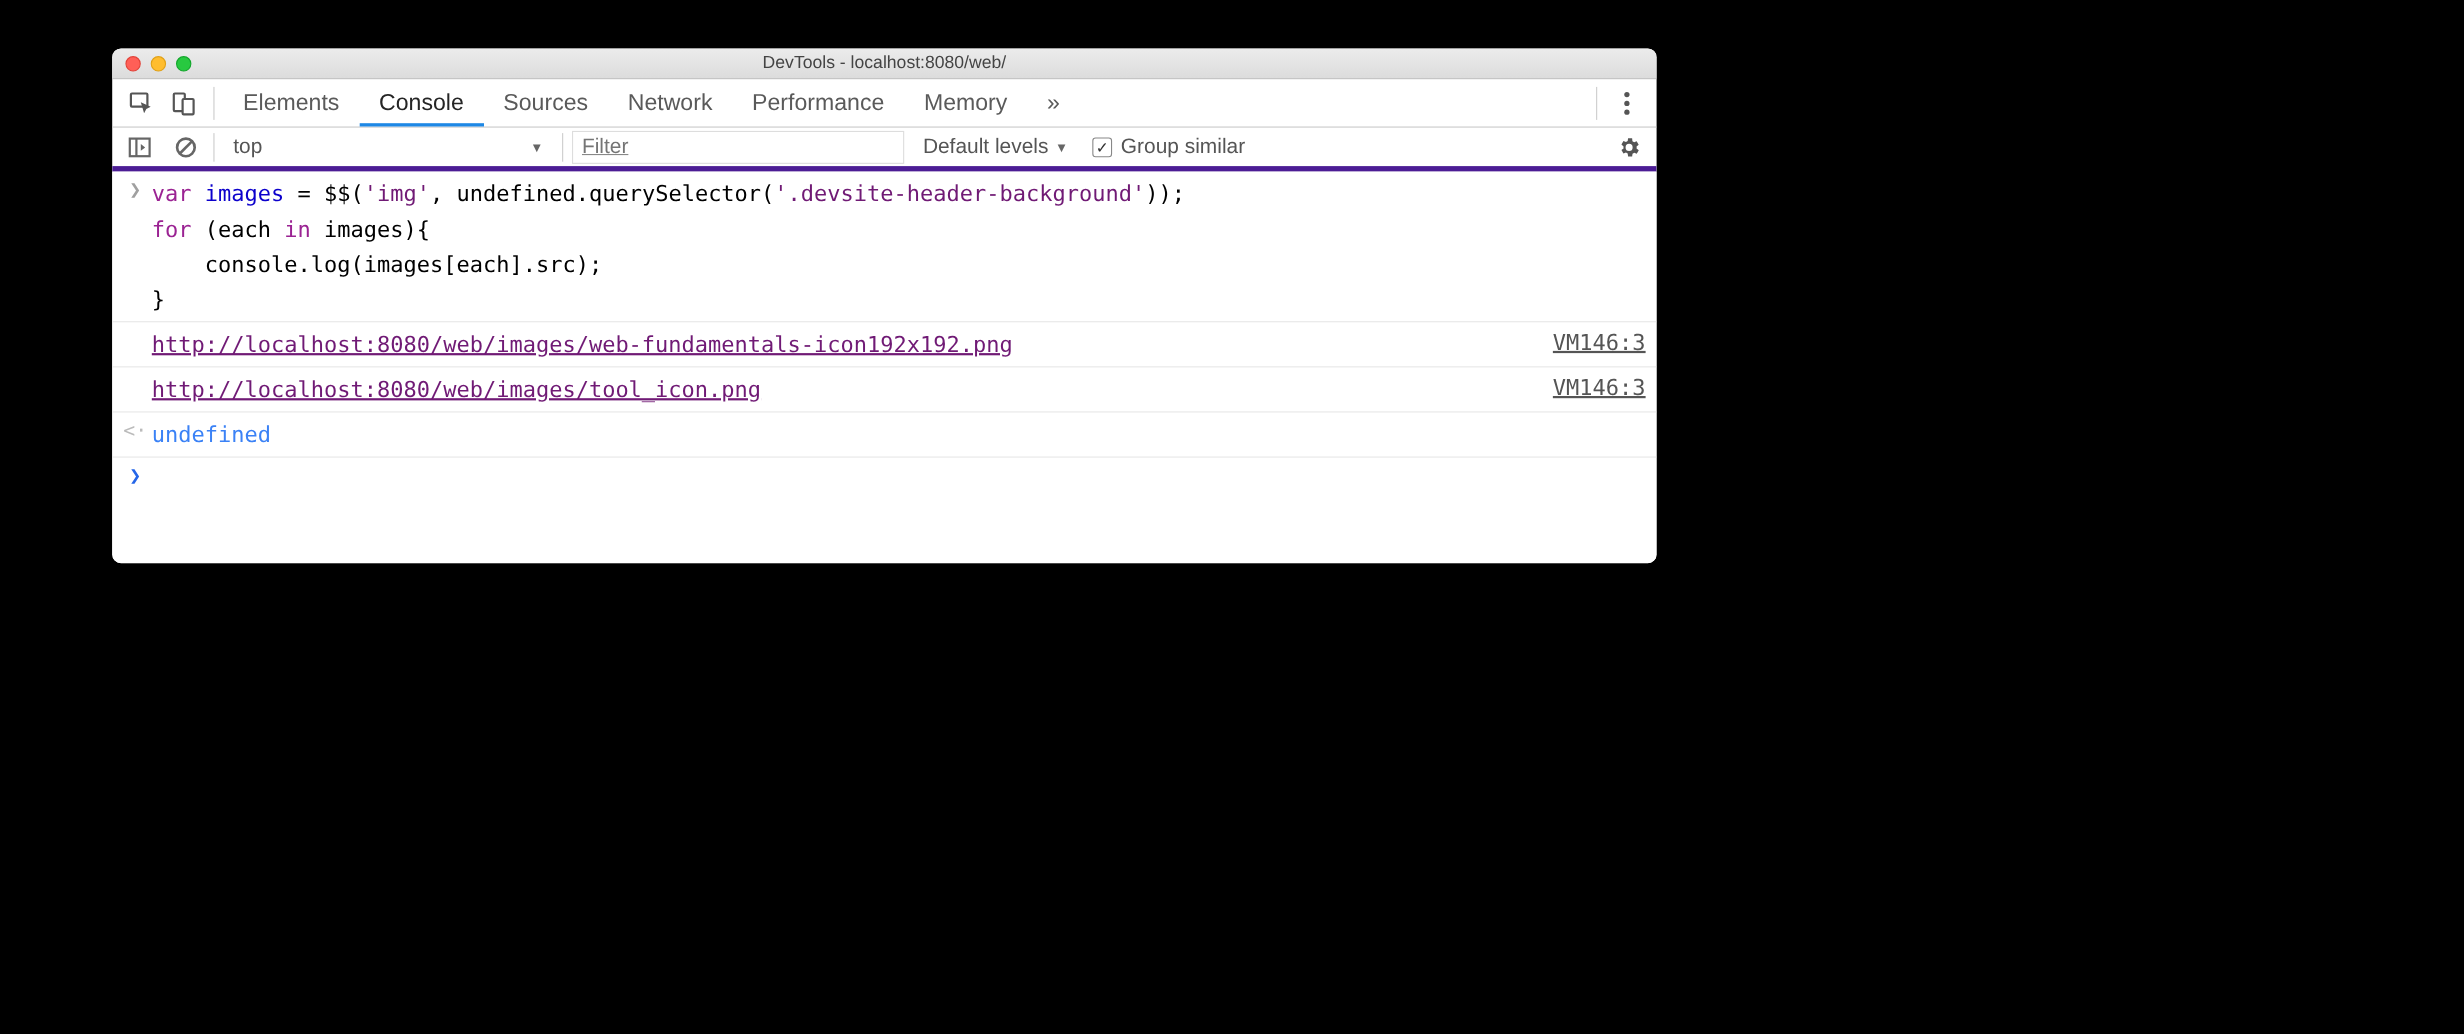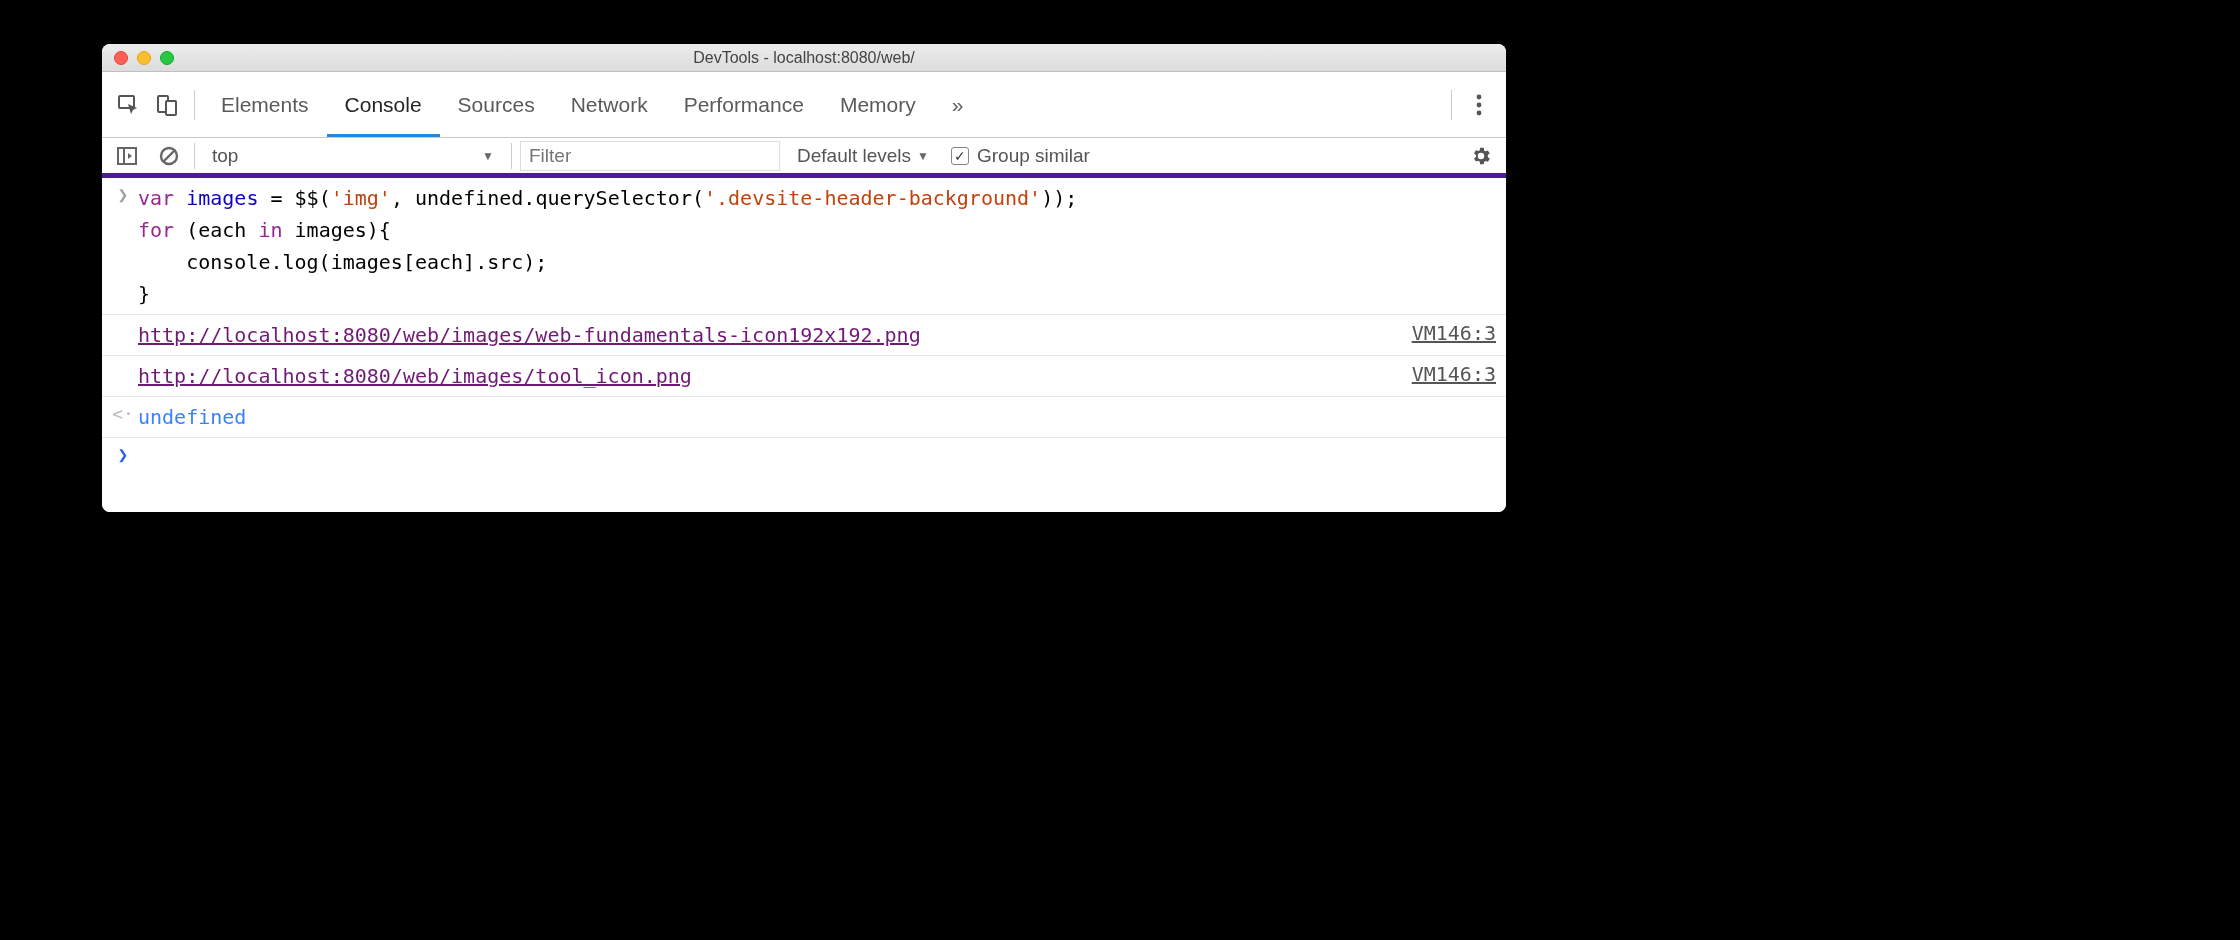--- a/index.html
+++ b/index.html
@@ -26,21 +26,21 @@
     flex: none;
   }
   .traffic { display: flex; gap: 9px; margin-left: 12px; }
   .traffic .dot { width: 14px; height: 14px; border-radius: 50%; }
   .dot.red { background:#ff5f57; border:1px solid #e24238; }
   .dot.yellow { background:#ffbd2e; border:1px solid #e1a116; }
   .dot.green { background:#28c940; border:1px solid #12a72b; }
   .titletext { position:absolute; left:0; right:0; text-align:center; font-size:16px; color:#444; pointer-events:none; }
   
   .tabbar {
-    height: 66px; flex:none;
+    height: 44px; flex:none;
     border-bottom: 1px solid #c9c9c9;
     display:flex; align-items:center;
     padding: 0 8px;
     color:#555; font-size:21px;
   }
   .tabbar .iconbtn { width:38px; height:38px; display:flex; align-items:center; justify-content:center; color:#555; }
   .tabbar .sep { width:1px; height:30px; background:#ccc; margin:0 8px; }
   .tabs { display:flex; align-items:stretch; height:100%; }
   .tab { padding:0 18px; display:flex; align-items:center; cursor:pointer; color:#5a5a5a; }
   .tab.active { color:#252525; border-bottom:3px solid #1e88e5; padding-top:3px; }
@@ -50,35 +50,35 @@
     height: 40px; flex:none;
     border-bottom: 5px solid #4c1d95;
     display:flex; align-items:center; gap:8px;
     padding: 0 8px;
     font-size:19px; color:#555;
   }
   .toolbar .iconbtn { width:34px; height:34px; display:flex; align-items:center; justify-content:center; color:#666; }
   .toolbar .vline { width:1px; height:26px; background:#ccc; }
   .context-select { display:flex; align-items:center; gap:12px; border:1px solid transparent; padding:2px 8px; min-width:300px; justify-content:space-between; }
   .tri { font-size:12px; color:#666; }
-  .filter { border:1px solid #ddd; background:#fff; padding:3px 8px; width:260px; color:#888; font-size:19px; }
+  .filter { border:1px solid #ddd; background:#fff; padding:3px 8px; width:302px; color:#888; font-size:19px;text-decoration:underline; }
   .chk { width:18px; height:18px; display:inline-flex; align-items:center; justify-content:center; border:1px solid #888; border-radius:3px; background:#fff; font-size:14px; color:#333; }
   .toolbar .grow { flex:1; }
   .gear { font-size:20px; }
   
   .console { flex:1; overflow:auto; background:#fff; font-family: Menlo, Consolas, monospace; font-size:20px; }
   .row { display:flex; align-items:flex-start; border-bottom:1px solid #e7e7e7; padding:4px 10px 4px 6px; }
   .row.noborder { border-bottom:none; }
   .gutter { width:30px; flex:none; color:#a0a0a0; font-size:18px; text-align:center; padding-top:2px; }
   .gutter.blue { color:#2566e8; font-weight:bold; }
   .msg { flex:1; white-space:pre; line-height:1.6; }
   .src { color:#555; text-decoration:underline; padding-top:2px; }
   .link { text-decoration:underline; color:#701a75; }
   .kw { color:#9b2393; }
-  .str { color:#c2410c; }
+  .str { color:#701a75; }
   .ident { color:#0c00cc; }
   .undef { color:#3b82f6; }
   svg { display:block; }
 </style>
 </head>
 <body>
 
 <div class="stage">
   <div class="window">
 

